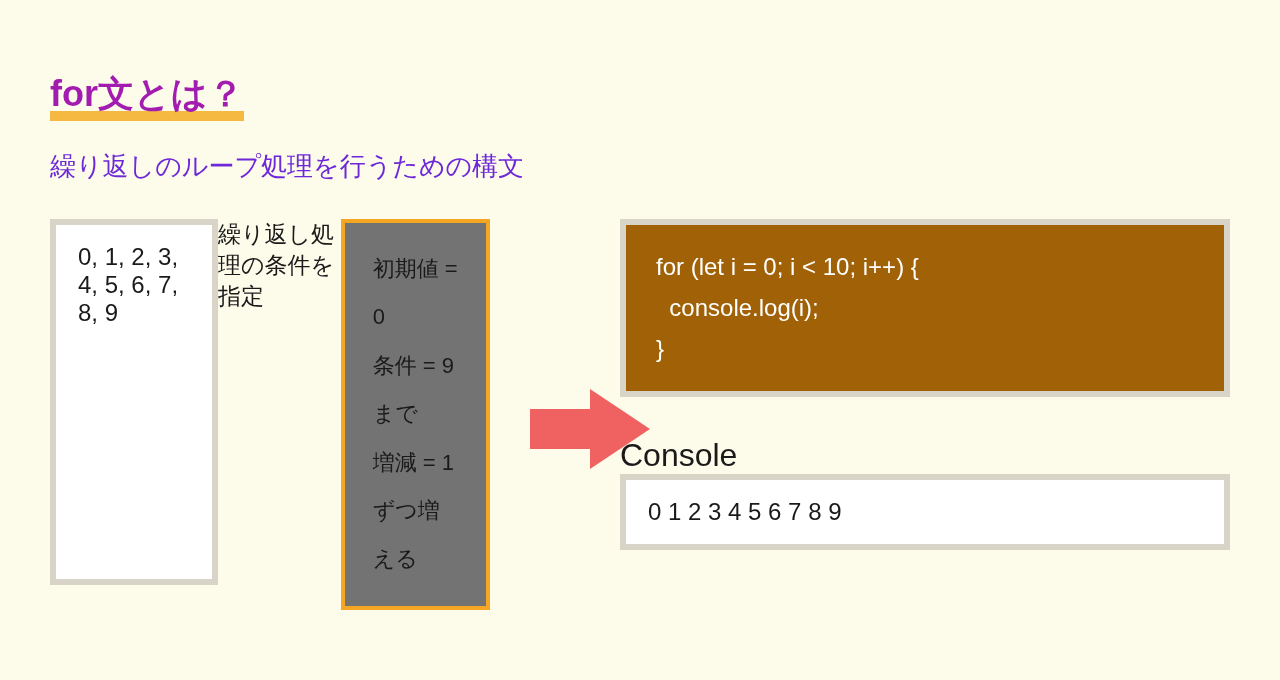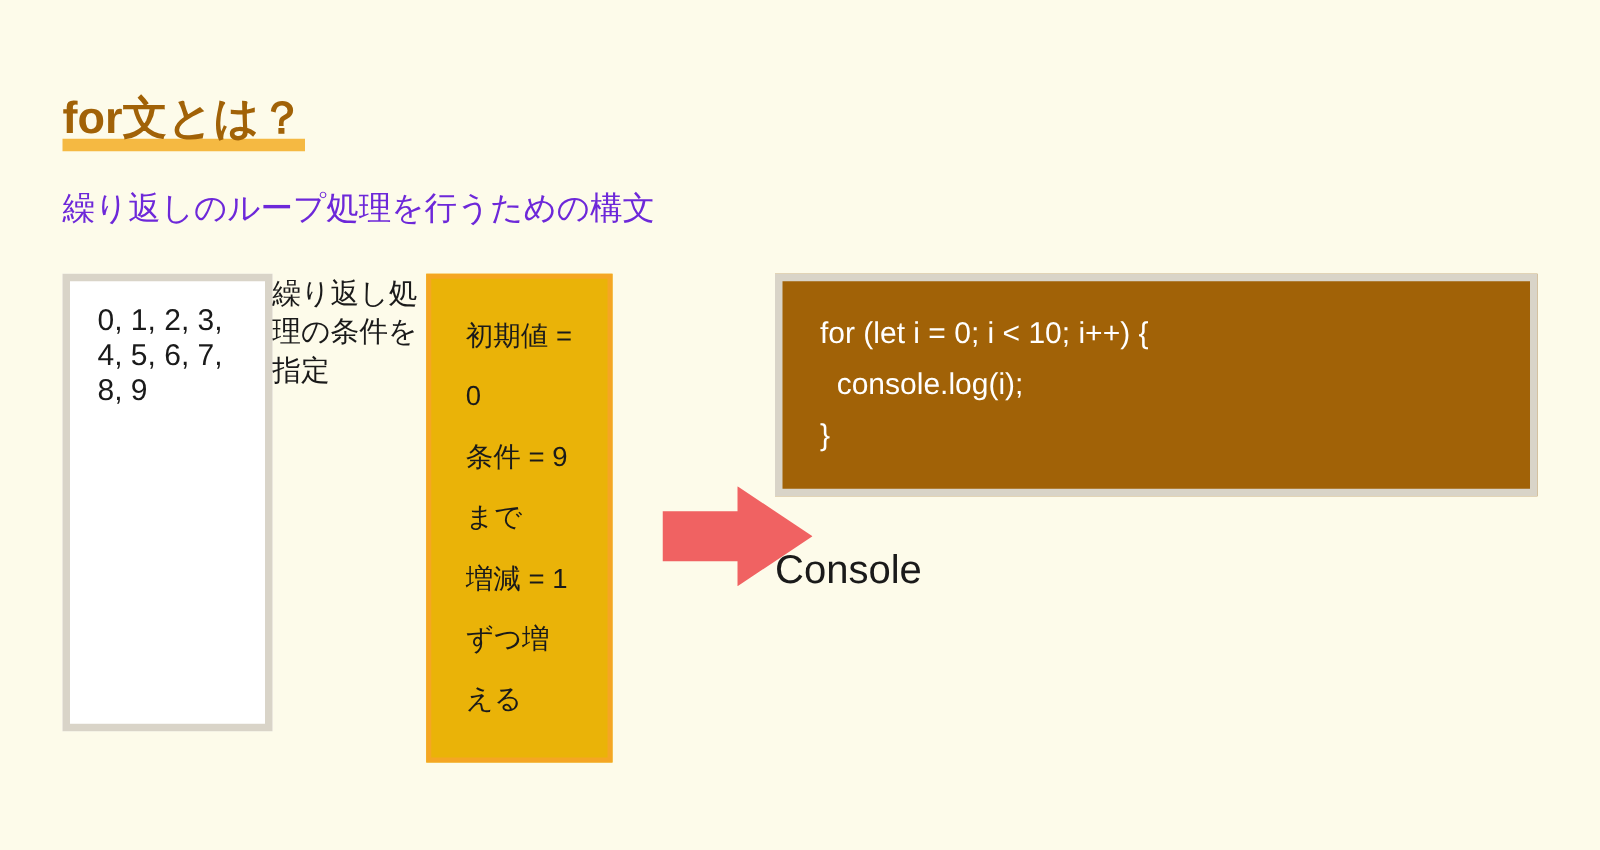--- a/index.html
+++ b/index.html
@@ -11,21 +11,21 @@
       width: 1280px;
       height: 680px;
       background: #fdfbea;
       font-family: "Hiragino Sans", "Yu Gothic", "Meiryo", sans-serif;
       padding: 70px 50px 40px 50px;
       position: relative;
     }
     .title {
       font-size: 36px;
       font-weight: 700;
-      color: #a16207;
+      color: #a21caf;
       display: inline-block;
       position: relative;
       margin-bottom: 30px;
     }
     .title::after {
       content: "";
       position: absolute;
       left: 0;
       bottom: -2px;
       width: 100%;
@@ -64,21 +64,21 @@
       font-weight: 500;
       margin-bottom: 25px;
     }
     .condition-label {
       font-size: 23px;
       color: #1a1a1a;
       margin-bottom: 10px;
       font-weight: 500;
     }
     .condition-box {
-      background: #eab308;
+      background: #737373;
       border: 4px solid #f5a623;
       padding: 22px 28px;
       font-size: 22px;
       color: #1a1a1a;
       line-height: 2.2;
       font-weight: 500;
     }
     .code-box {
       background: #a16207;
       border: 6px solid #d9d4c8;
@@ -132,17 +132,18 @@
 
   <svg class="arrow" viewBox="0 0 120 80">
     <polygon points="0,20 60,20 60,0 120,40 60,80 60,60 0,60" fill="#f06262"></polygon>
   </svg>
 
   <div class="right-col">
     <div class="code-box">for (let i = 0; i &lt; 10; i++) {
   console.log(i);
 }</div>
     <div class="console-label">Console</div>
+    <div class="console-box">0 1 2 3 4 5 6 7 8 9</div>
   </div>
 </div>
 
 
 
 
 </body></html>

